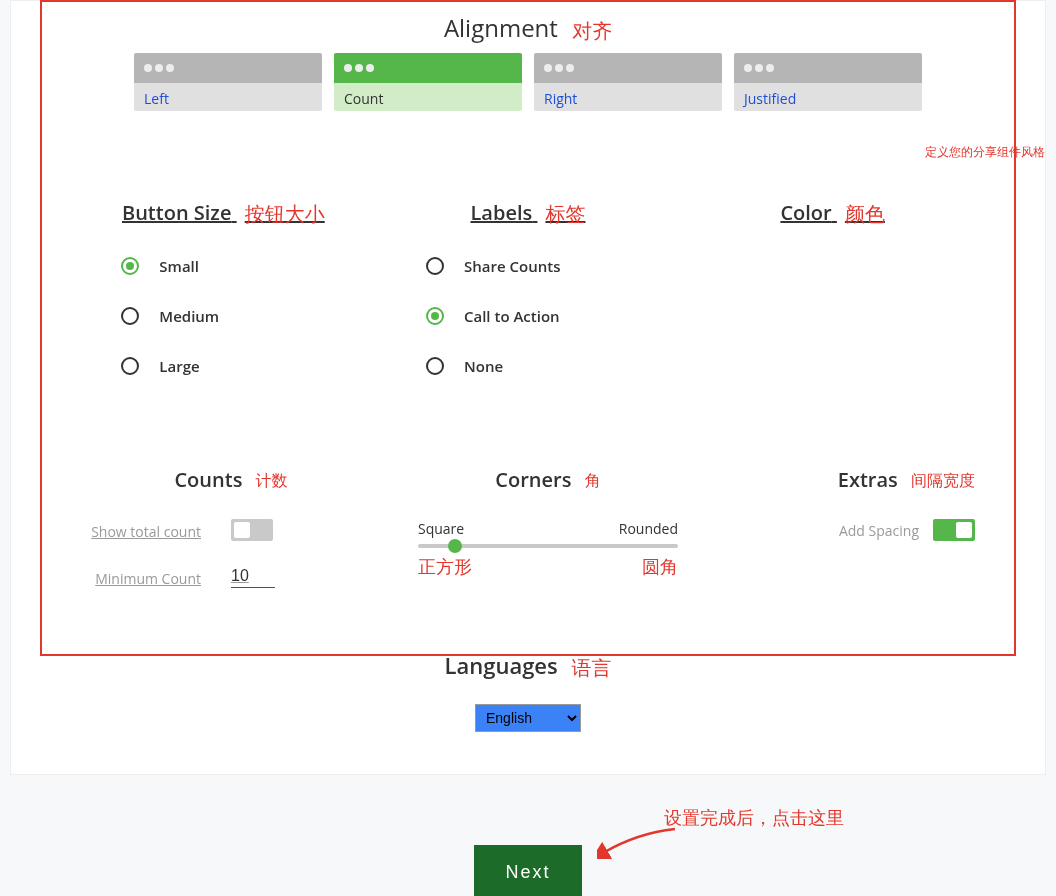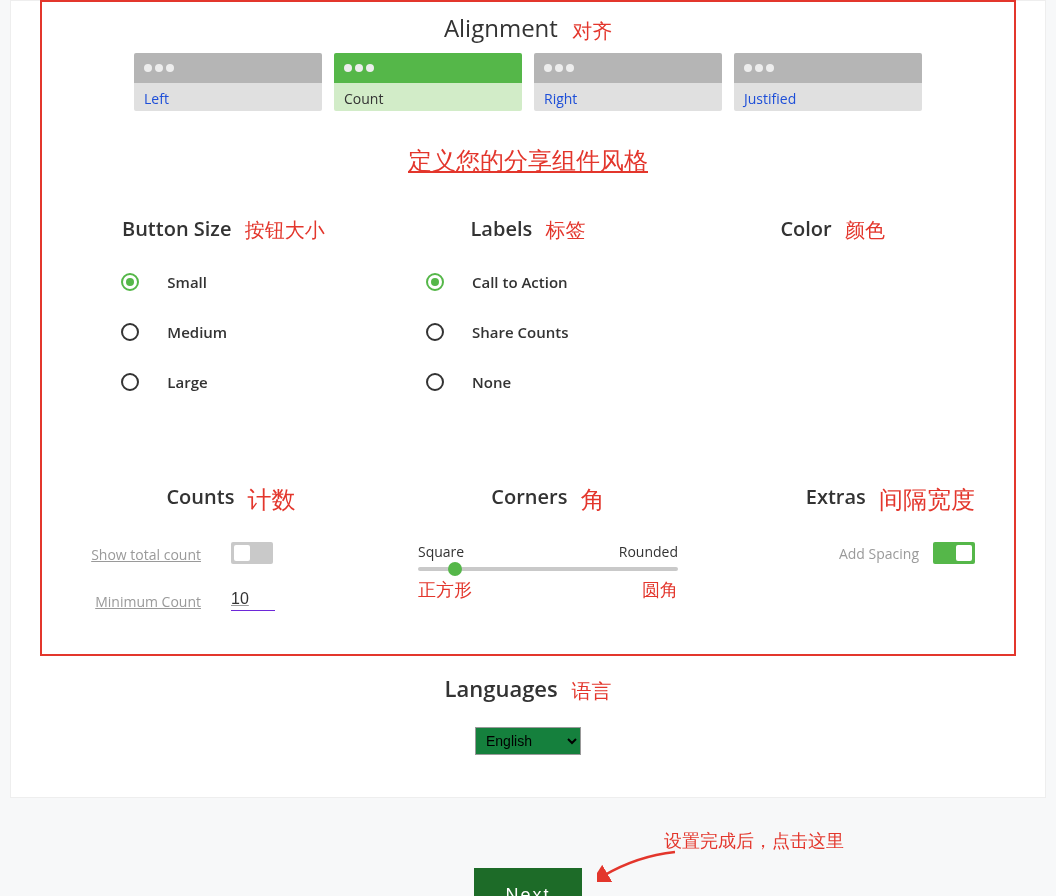--- a/index.html
+++ b/index.html
@@ -87,46 +87,46 @@
   .align-card .label-bar {
     background: #e0e0e0;
     padding: 6px 10px;
     font-size: 14px;
     color: #1d4ed8;
     height: 28px;
   }
   .align-card.selected .label-bar { background: #d2ecc8; color:#333; }
 
   .subcaption {
-    text-align: center;
+    text-align: right;
     color: var(--red);
-    font-size: 24px;
+    font-size: 12px;
     margin: 32px 0 38px 0;
-    text-decoration: underline;
   }
 
   
   .opts {
     display: flex;
     justify-content: space-around;
     padding: 0 60px;
   }
   .opt-col { width: 300px; }
   .opt-head {
     text-align: center;
     font-size: 20px;
     font-weight: 600;
     margin-bottom: 28px;
+    text-decoration: underline;
   }
   .opt-head .anno { font-size: 20px; font-weight: 400; }
   .radio-group { padding-left: 48px; }
   .radio-line {
     display: flex;
     align-items: center;
-    gap: 28px;
+    gap: 20px;
     margin-bottom: 30px;
     font-size: 15px;
     font-weight: 600;
     color: #333;
     cursor: pointer;
   }
   .radio {
     width: 18px; height: 18px;
     border: 2px solid #333;
     border-radius: 50%;
@@ -151,21 +151,21 @@
     align-items: flex-start;
   }
   .r3col { width: 300px; }
   .r3head {
     text-align: center;
     font-size: 20px;
     font-weight: 600;
     margin-bottom: 26px;
     position: relative;
   }
-  .r3head .anno { font-weight: 400; font-size: 24px; }
+  .r3head .anno { font-weight: 400; font-size: 16px; font-family: Liberation Serif, serif; }
   .field-row {
     display: flex;
     align-items: flex-end;
     gap: 30px;
     color: #9a9a9a;
     font-size: 14px;
     justify-content: flex-start;
     margin-bottom: 24px;
     text-decoration: underline;
   }
@@ -239,21 +239,21 @@
   .lang-title {
     font-size: 22px;
     font-weight: 600;
     margin-bottom: 22px;
   }
   .lang-title .anno { font-weight: 400; }
   select.lang {
     font-size: 14px;
     padding: 4px 6px;
     width: 106px;
-    background: #15803d;
+    background: #3b82f6;
     border: 1px solid #999;
   }
 
   
   .bottom-area {
     position: relative;
     margin-top: 30px;
     height: 110px;
   }
   .note {
@@ -362,26 +362,26 @@
       </div>
     </div>
 
     <div class="opt-col">
       <div class="opt-head">
         <span>Labels</span>
         <span class="anno">标签</span>
       </div>
       <div class="radio-group">
         <div class="radio-line">
+          <span class="radio"></span>
+          <span>Share Counts</span>
+        </div>
+        <div class="radio-line">
           <span class="radio checked"></span>
           <span>Call to Action</span>
-        </div>
-        <div class="radio-line">
-          <span class="radio"></span>
-          <span>Share Counts</span>
         </div>
         <div class="radio-line">
           <span class="radio"></span>
           <span>None</span>
         </div>
       </div>
     </div>
 
     <div class="opt-col">
       <div class="opt-head">

